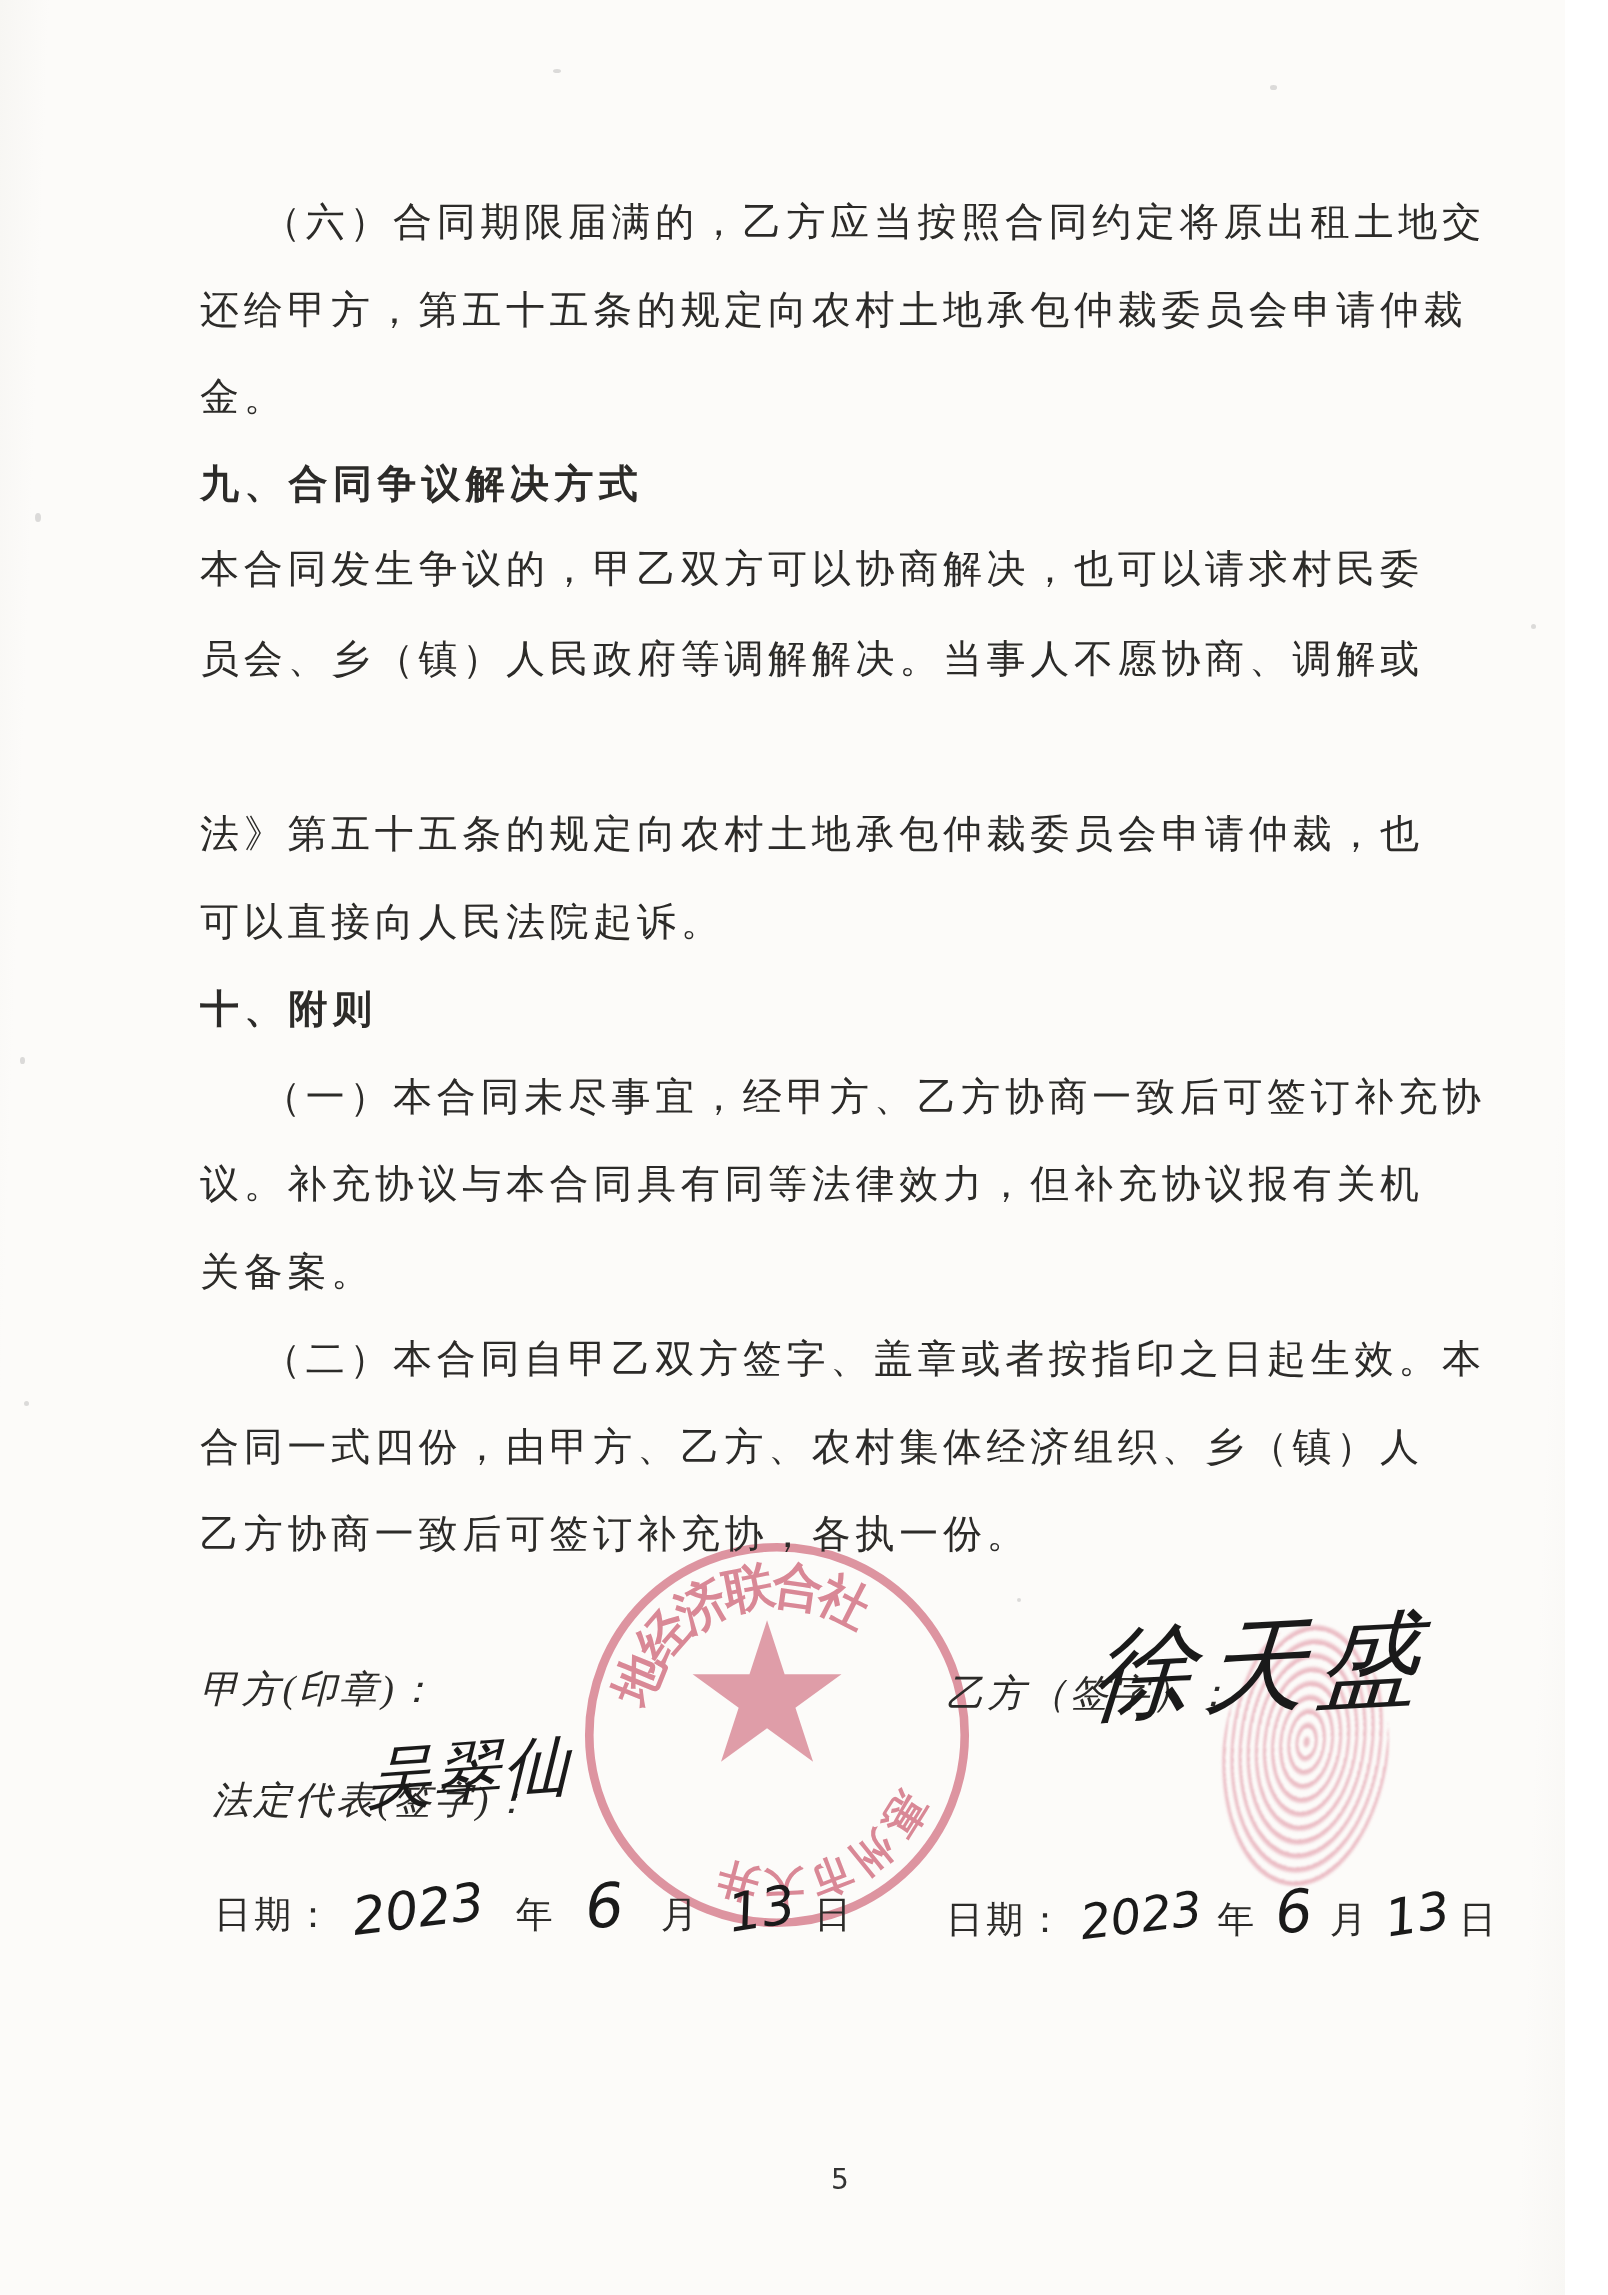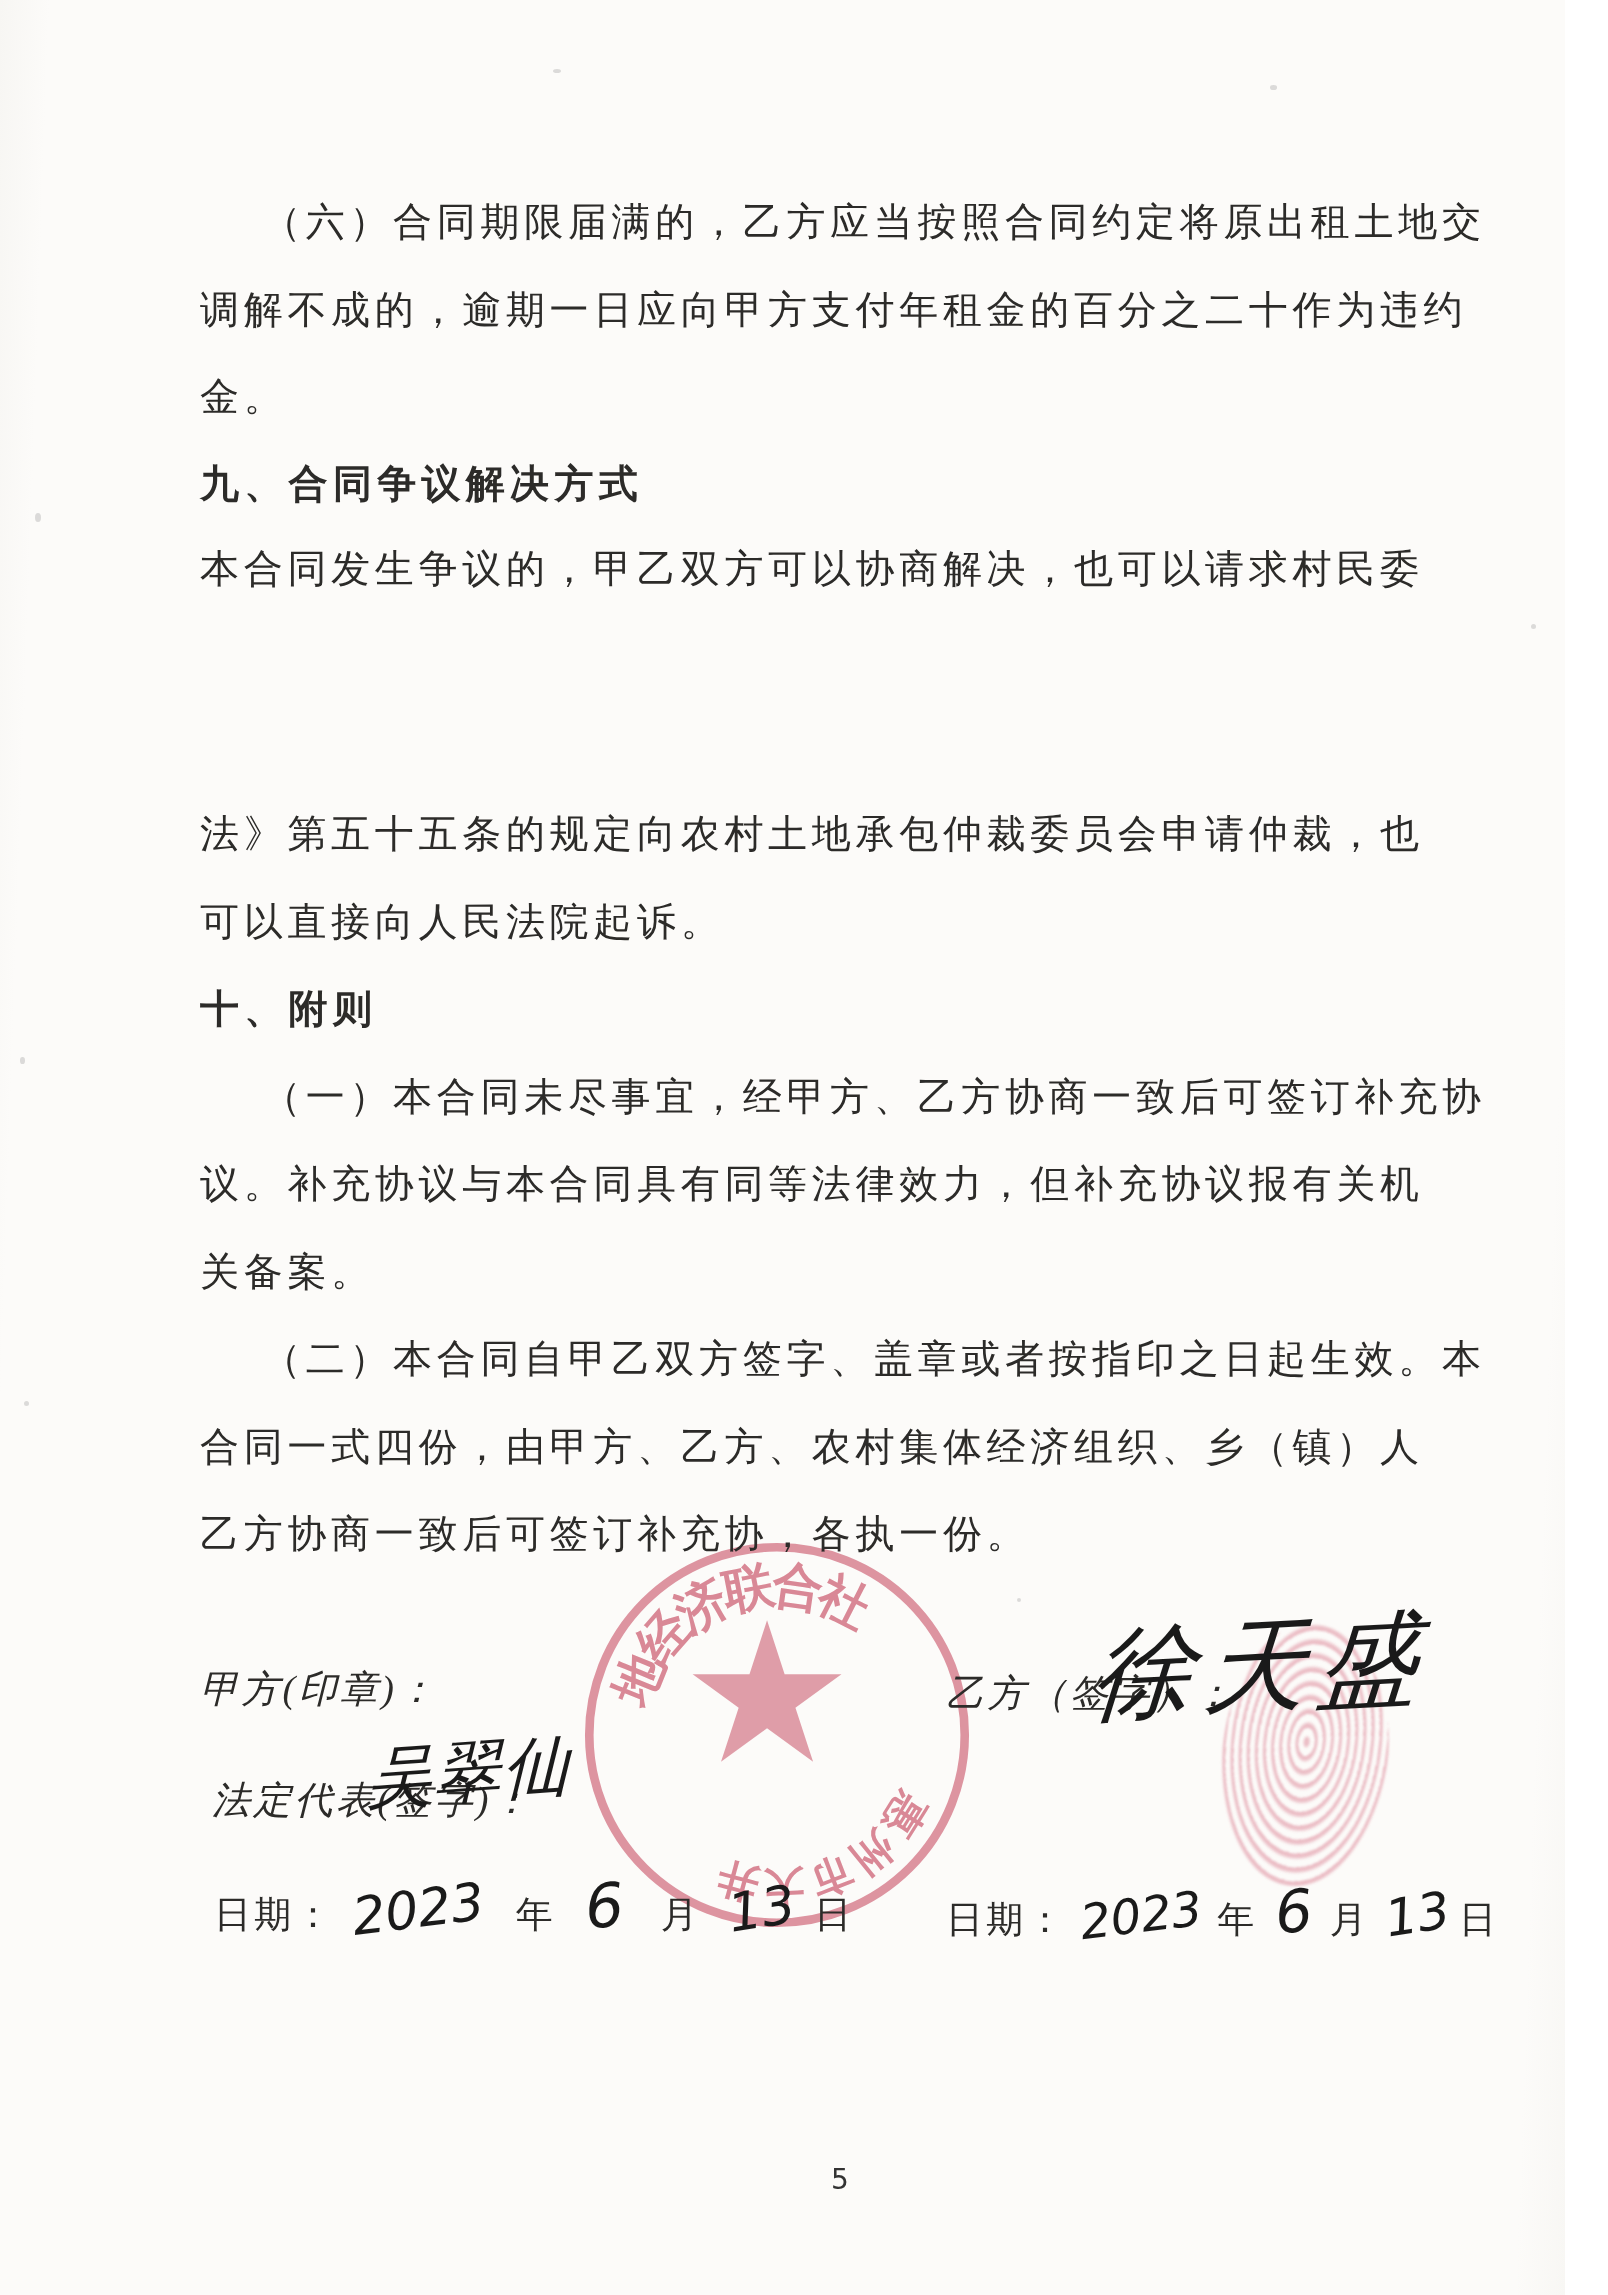--- a/index.html
+++ b/index.html
@@ -71,24 +71,25 @@
     font-size:28px;color:#333;z-index:3;
   }
   .speck{position:absolute;border-radius:50%;background:rgba(70,70,70,.18);z-index:0;}
 </style>
 </head>
 <body>
 
 <div class="page">
 
   <div class="line indent" style="top:195px">（六）合同期限届满的，乙方应当按照合同约定将原出租土地交</div>
-  <div class="line" style="top:283px">调解不成的，逾期一日应向甲方支付年租金的百分之二十作为违约</div>
+  <div class="line" style="top:283px">还给甲方，第五十五条的规定向农村土地承包仲裁委员会申请仲裁</div>
   <div class="line" style="top:370px">金。</div>
   <div class="line heading" style="top:457px">九、合同争议解决方式</div>
   <div class="line" style="top:542px">本合同发生争议的，甲乙双方可以协商解决，也可以请求村民委</div>
+  <div class="line" style="top:632px">员会、乡（镇）人民政府等调解解决。当事人不愿协商、调解或</div>
   <div class="line" style="top:807px">法》第五十五条的规定向农村土地承包仲裁委员会申请仲裁，也</div>
   <div class="line" style="top:895px">可以直接向人民法院起诉。</div>
   <div class="line heading" style="top:982px">十、附则</div>
   <div class="line indent" style="top:1070px">（一）本合同未尽事宜，经甲方、乙方协商一致后可签订补充协</div>
   <div class="line" style="top:1157px">议。补充协议与本合同具有同等法律效力，但补充协议报有关机</div>
   <div class="line" style="top:1245px">关备案。</div>
   <div class="line indent" style="top:1332px">（二）本合同自甲乙双方签字、盖章或者按指印之日起生效。本</div>
   <div class="line" style="top:1420px">合同一式四份，由甲方、乙方、农村集体经济组织、乡（镇）人</div>
   <div class="line" style="top:1507px">乙方协商一致后可签订补充协，各执一份。</div>
 

